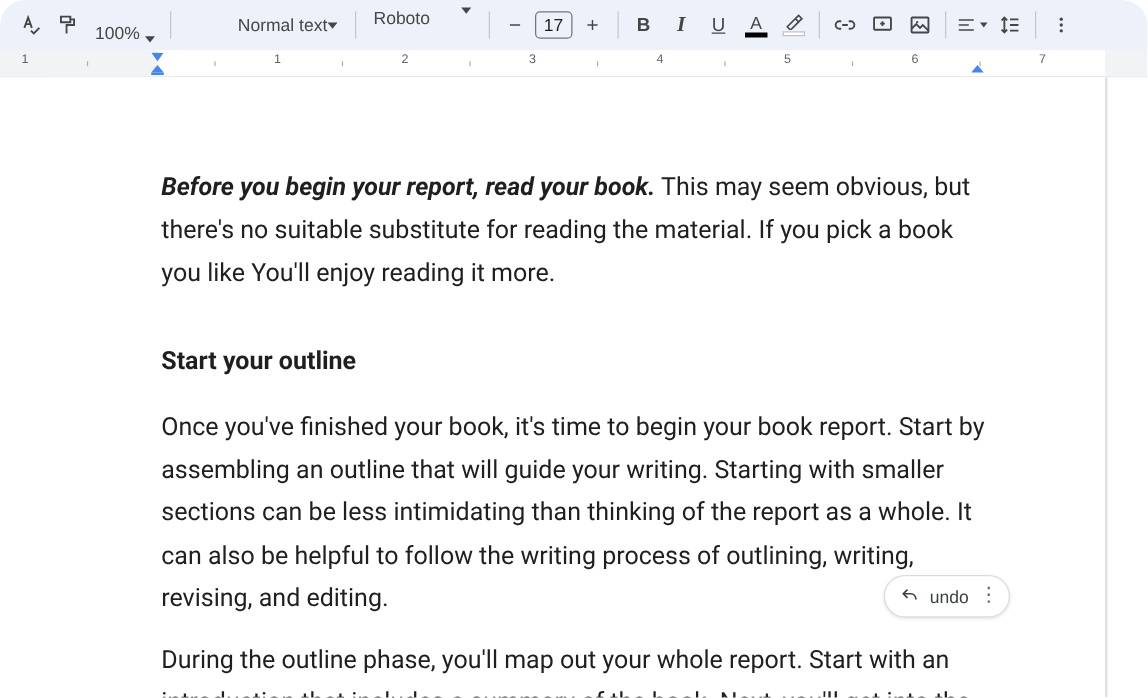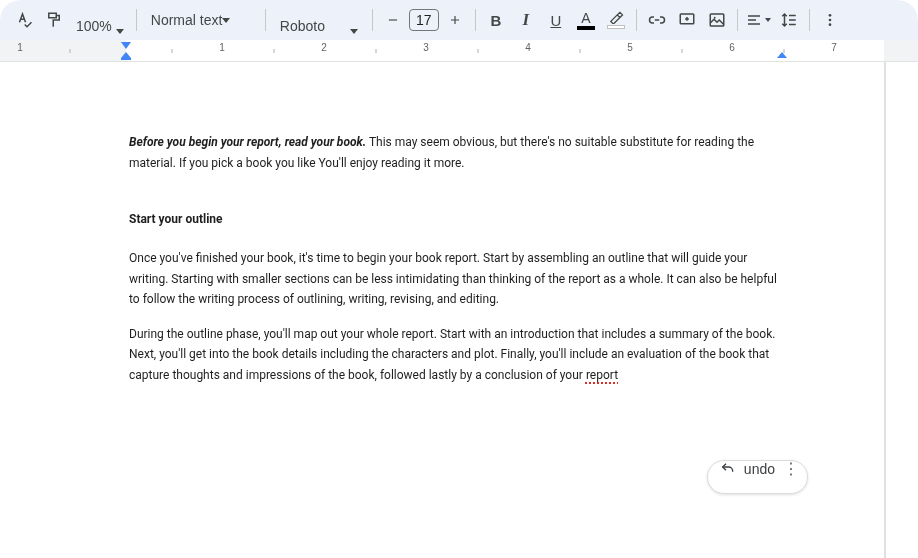--- a/index.html
+++ b/index.html
@@ -28,22 +28,22 @@
     cursor: pointer;
     padding: 0 2px;
   }
   .sep {
     width: 1px;
     height: 22px;
     background: #c7c7c7;
     margin: 0 4px;
   }
   .zoom { padding: 0 6px; display: flex; align-items: flex-end; gap: 4px; }
-  .style-select { padding: 0 8px; display: flex; align-items: center; min-width: 116px; justify-content: flex-start; }
-  .font-select { padding: 0 8px; display: flex; align-items: flex-end; gap: 10px; min-width: 94px; justify-content: space-between; }
+  .style-select { padding: 0 8px; display: flex; align-items: center; min-width: 116px; justify-content: flex-end; margin-left: 19px; }
+  .font-select { padding: 0 8px; display: flex; align-items: flex-start; gap: 10px; min-width: 94px; justify-content: space-between; }
   .font-size-box {
     width: 30px; height: 22px;
     border: 1px solid #747775; border-radius: 4px;
     display: flex; align-items: center; justify-content: center;
     font-size: 14px; color:#1f1f1f;
   }
   .bold-l { font-weight: 700; font-size: 15px; }
   .italic-l { font-style: italic; font-family: "Times New Roman", serif; font-size: 17px; font-weight: 600; }
   .underline-l { text-decoration: underline; font-size: 15px; }
   .tc-stack { display:flex; flex-direction:column; align-items:center; line-height:1; }
@@ -101,40 +101,40 @@
     background:#fff;
     display:flex; justify-content:center;
   }
   .page {
     width: 852px;
     background:#fff;
     padding: 70px 96px 0 96px;
   }
   .doc-text {
     font-family: "Roboto", "Helvetica Neue", Arial, sans-serif;
-    font-size: 12px;
+    font-size: 20px;
     color:#1f1f1f;
     line-height:1.72;
   }
   .para { margin-bottom: 14px; }
   .bold-italic { font-weight:700; font-style:italic; }
   .h-bold { font-weight:700; margin-top:36px; margin-bottom:18px; }
   .spell-mark {
     text-decoration: underline dotted #d93025 1.5px;
     text-underline-offset: 3px;
   }
   .page-edge-r {
     position:absolute; top:62px; right:32px; bottom:0; width:2px; background: #e0e0e0;
   }
 
   
   .undo-pill {
     position:absolute; right:110px; bottom:64px;
     background:#fff; border:1px solid #dadce0; border-radius:18px;
-    height:34px; display:flex; gap:8px;
+    height:34px; display:flex; align-items:center; gap:8px;
     padding:0 8px 0 12px;
     box-shadow: 0 1px 3px rgba(0,0,0,0.12);
     font-size:14px; color:#3c4043;
   }
   .undo-pill .dots { color:#5f6368; font-size:16px; line-height:1; }
 </style>
 </head>
 <body>
 <div class="wrap">
 

